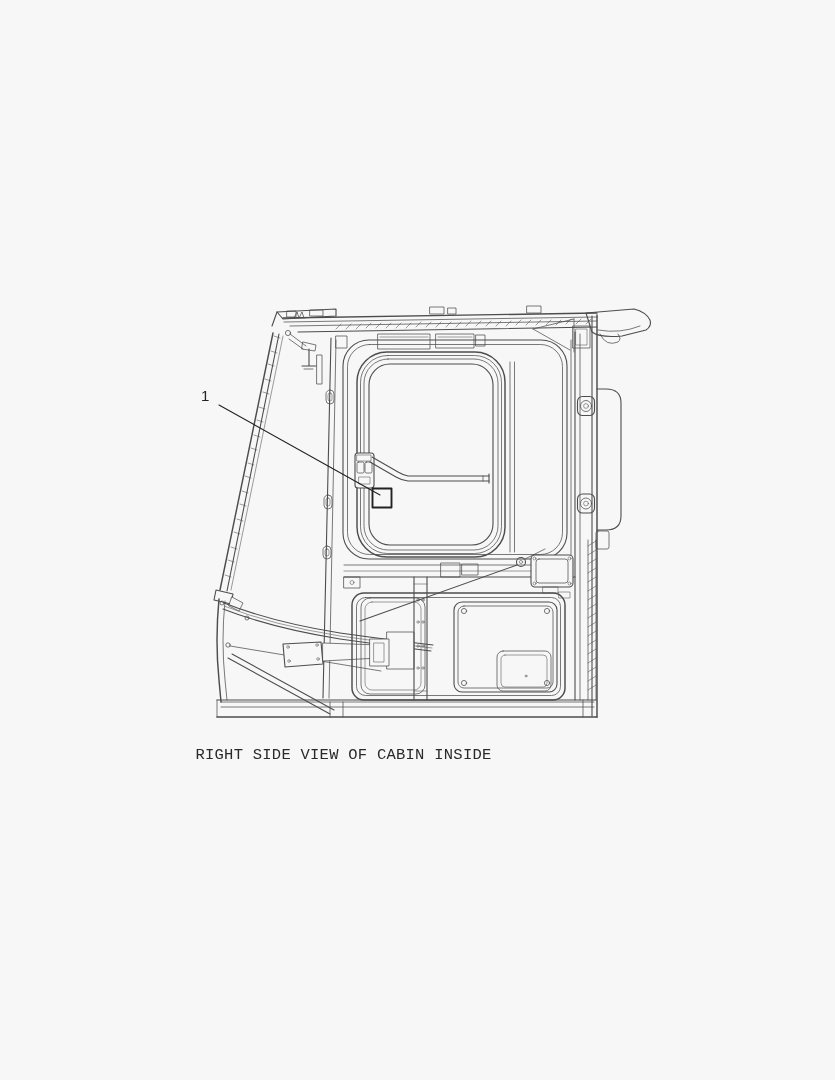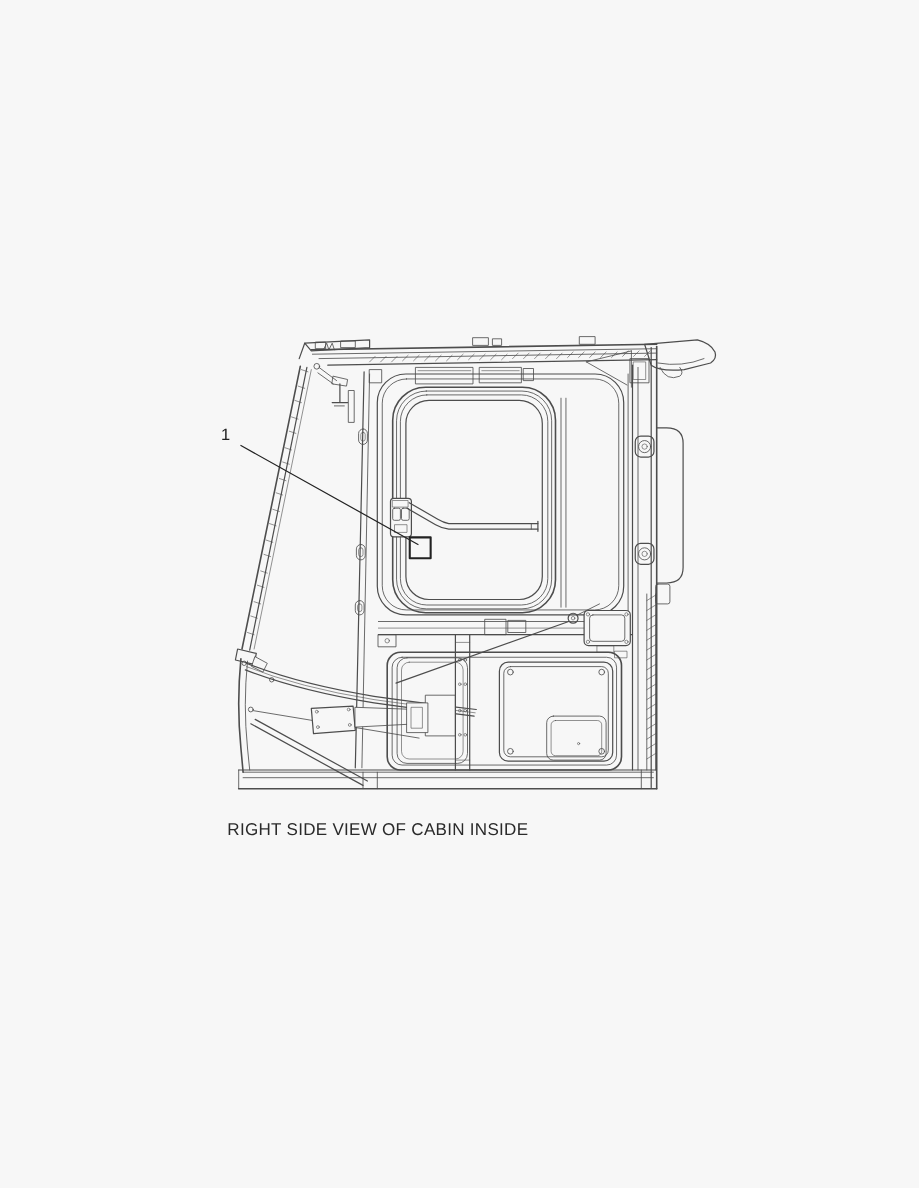--- a/index.html
+++ b/index.html
@@ -25,20 +25,21 @@
     position:absolute;left:201px;top:388px;
     font-size:15px;color:#222;line-height:1;
     letter-spacing:0.2px;
   }
   .caption{
     position:absolute;left:0;top:746px;width:687px;
     text-align:center;
     font-size:15.5px;color:#2a2a2a;
     letter-spacing:0.25px;
     line-height:1.2;
+    font-family:Liberation Mono, monospace;
   }
 </style>
 </head>
 <body>
 
 <div class="figure-wrap">
 
   <svg width="835" height="1080" viewBox="0 0 835 1080">
 
     <g>

